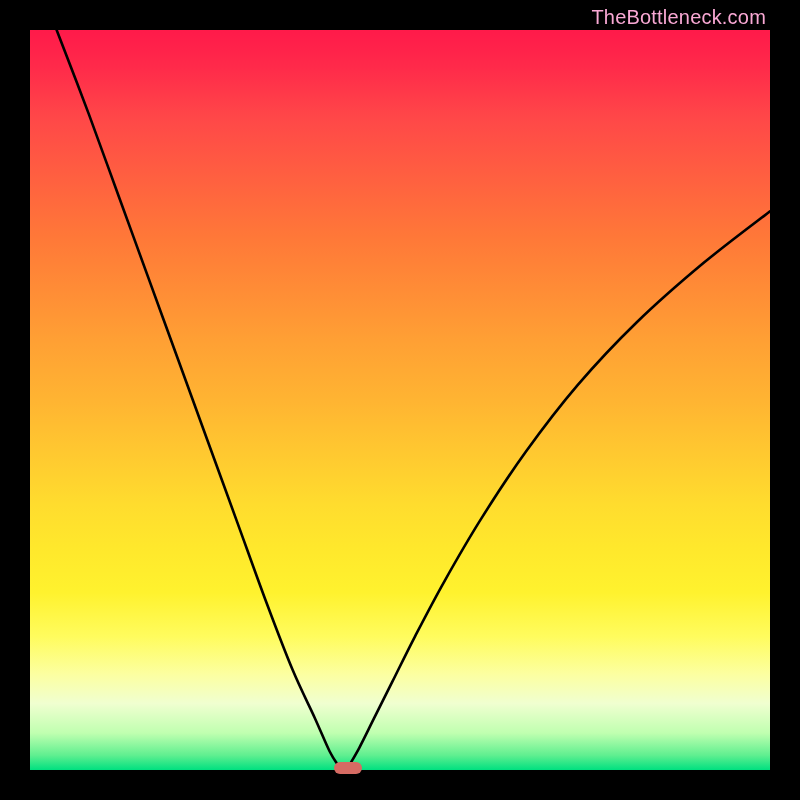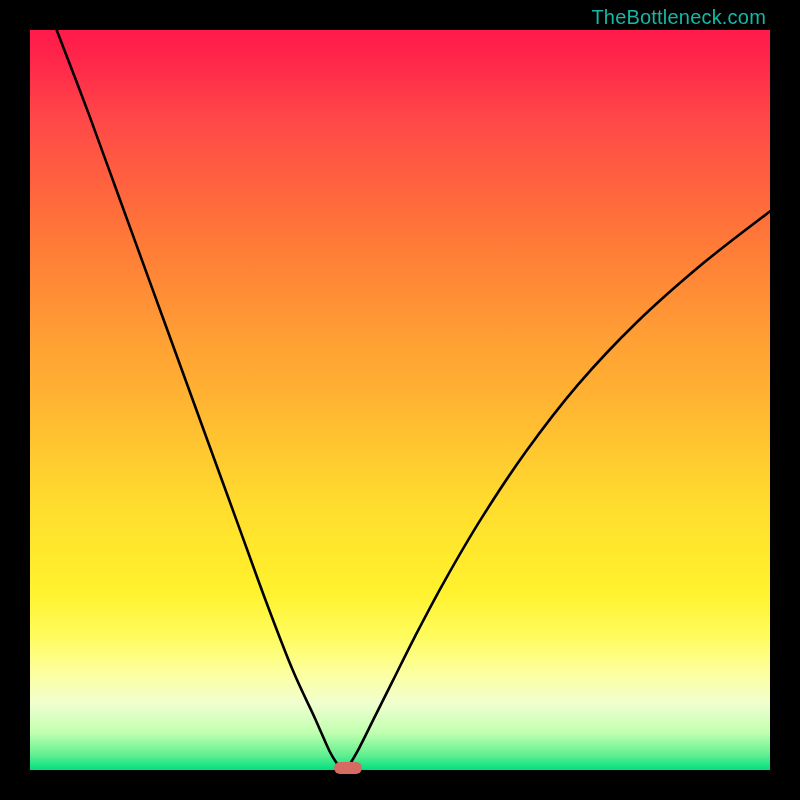--- a/index.html
+++ b/index.html
@@ -42,21 +42,21 @@
       #f0ffd0 91%,
       #c0ffb0 95%,
       #60ef90 98%,
       #00e080 100%);
   }
   .watermark {
     position: absolute;
     top: 6px;
     right: 34px;
     font-size: 20px;
-    color: #14b8a6;
+    color: #f9a8d4;
     font-weight: 500;
     letter-spacing: 0.2px;
   }
   .curve-svg {
     position: absolute;
     top: 30px;
     left: 30px;
     width: 740px;
     height: 740px;
   }

